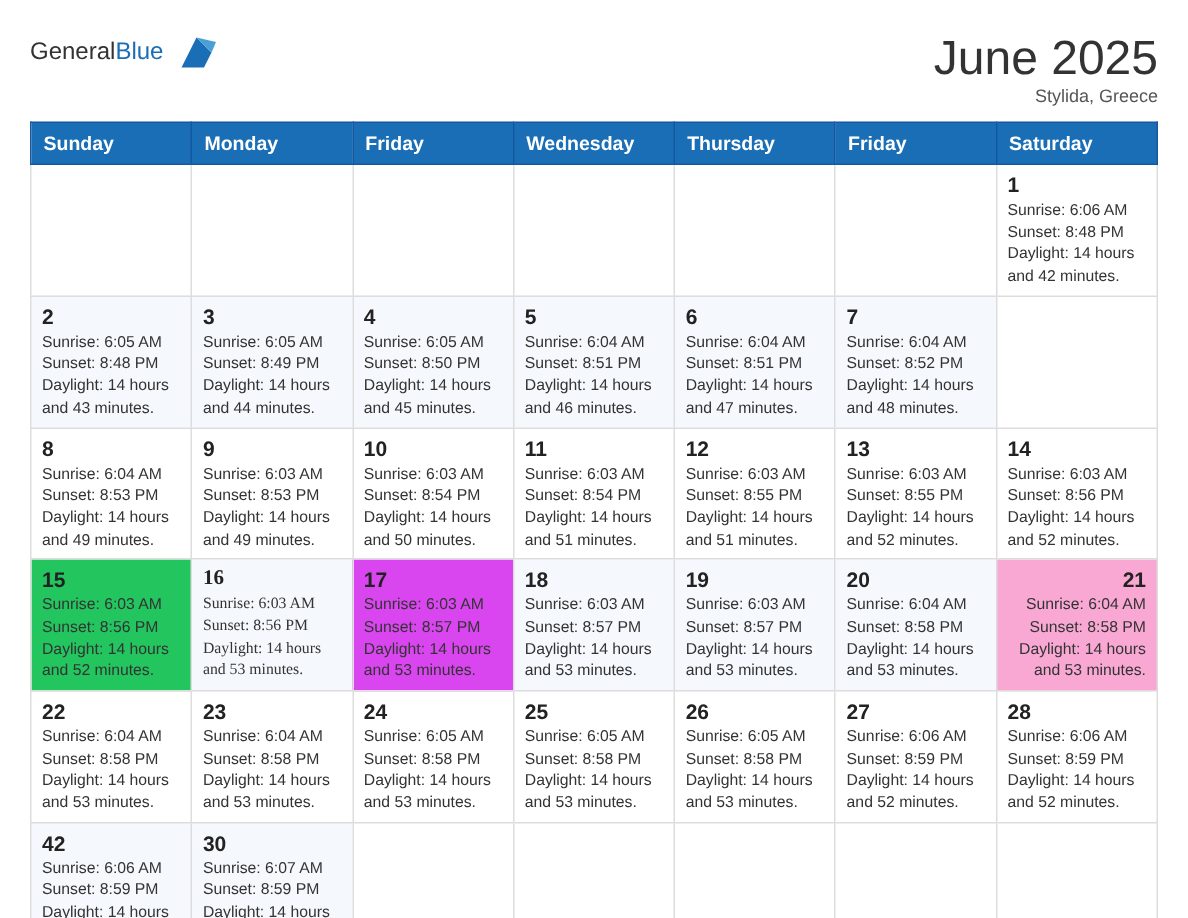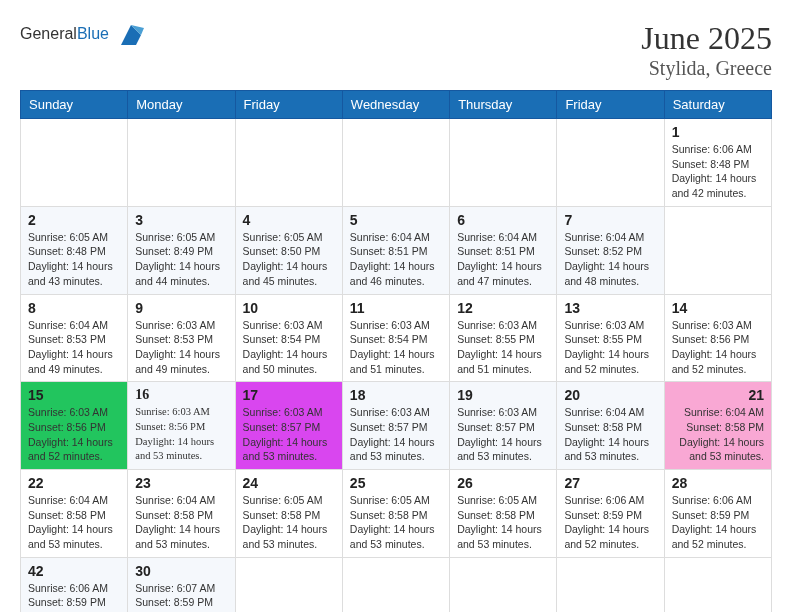--- a/index.html
+++ b/index.html
@@ -23,41 +23,40 @@
     }
     .logo-general { color: #333; }
     .logo-blue { color: #1a6eb5; }
     .logo-icon {
       width: 30px;
       height: 30px;
       margin-left: 2px;
     }
     .title-block {
       text-align: right;
-      font-family: Liberation Serif, serif;
     }
     .month-year {
       font-size: 32px;
       color: #333;
       font-weight: normal;
     }
     .location {
-      font-size: 20px;
+      font-size: 12px;
       color: #555;
     }
     .calendar {
       width: 100%;
       border-collapse: collapse;
       border: 1px solid #ccc;
     }
     .calendar th {
       background-color: #1a6eb5;
       color: #fff;
       font-size: 13px;
-      font-weight: normal;
+      font-weight: bold;
       padding: 6px 8px;
       text-align: left;
       border: 1px solid #1558a0;
     }
     .calendar td {
       width: 14.28%;
       vertical-align: top;
       padding: 5px 7px;
       font-size: 11px;
       border: 1px solid #ddd;

